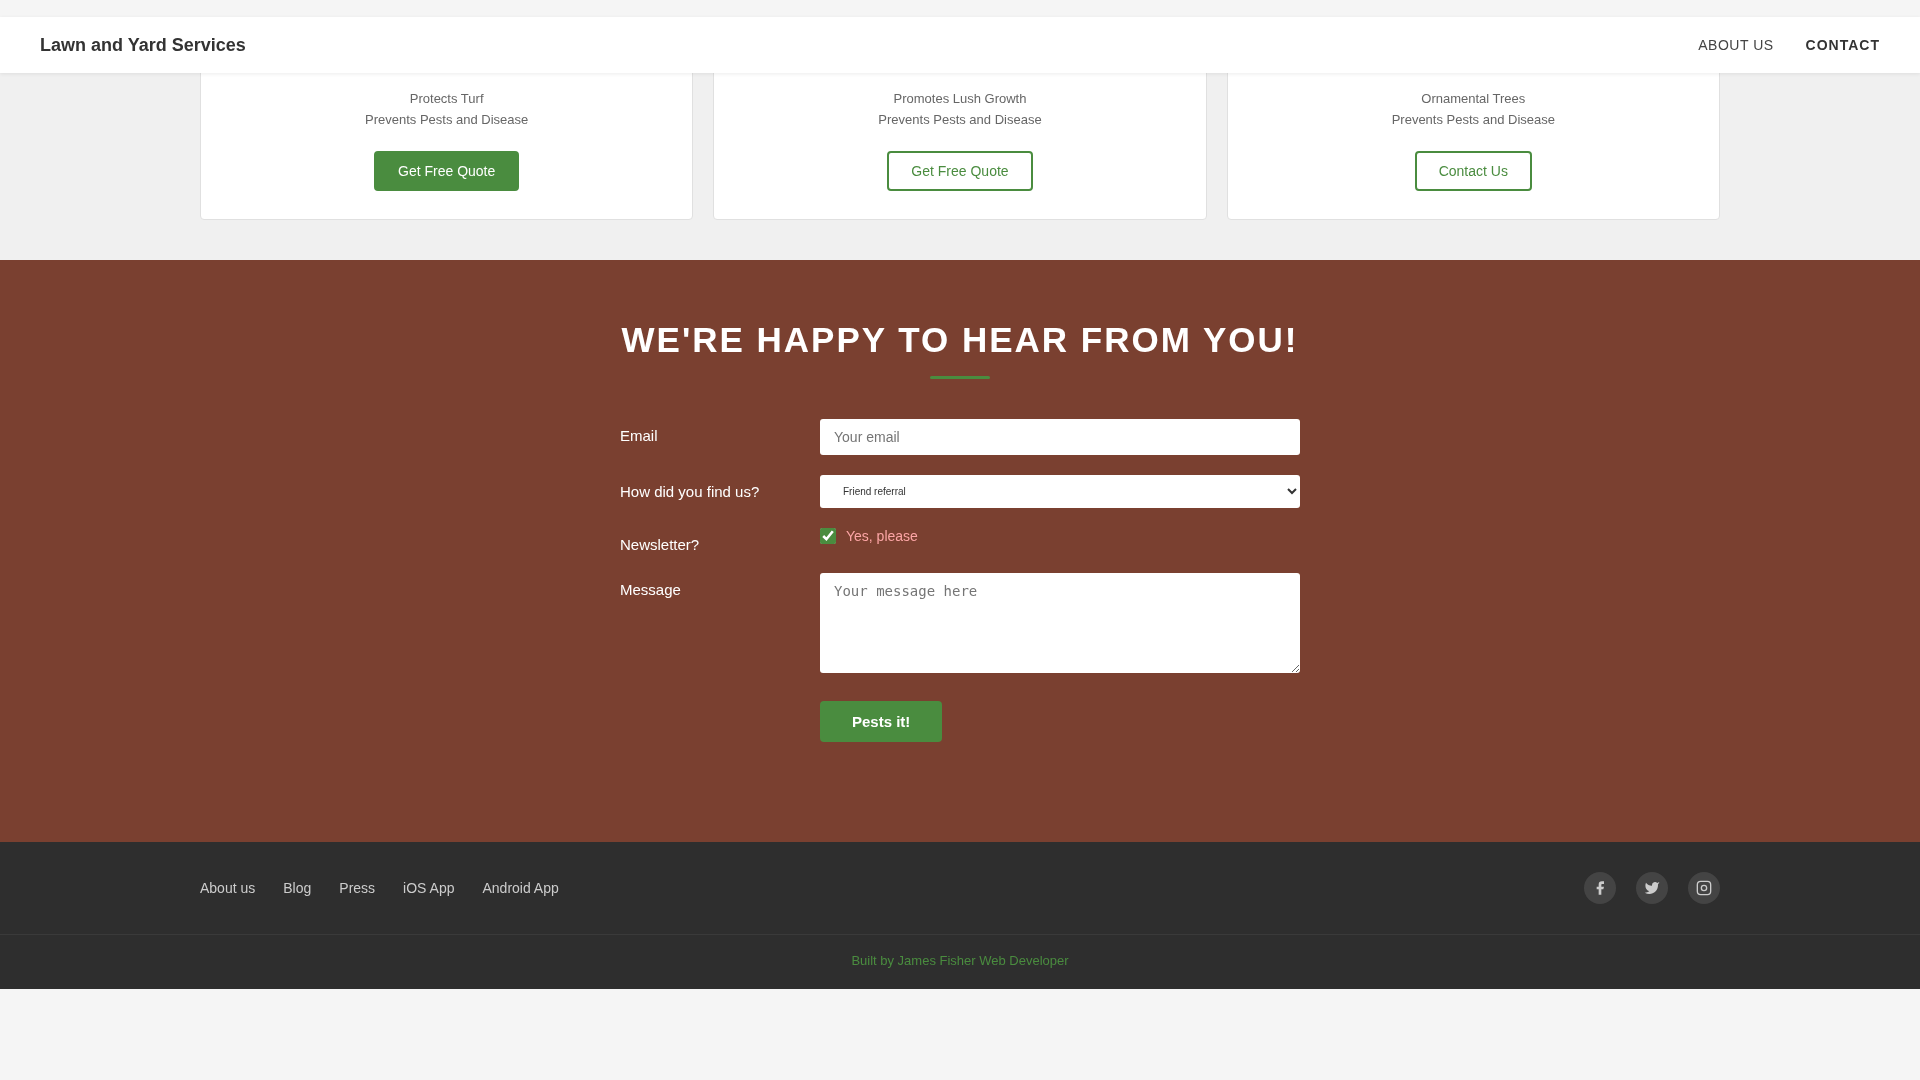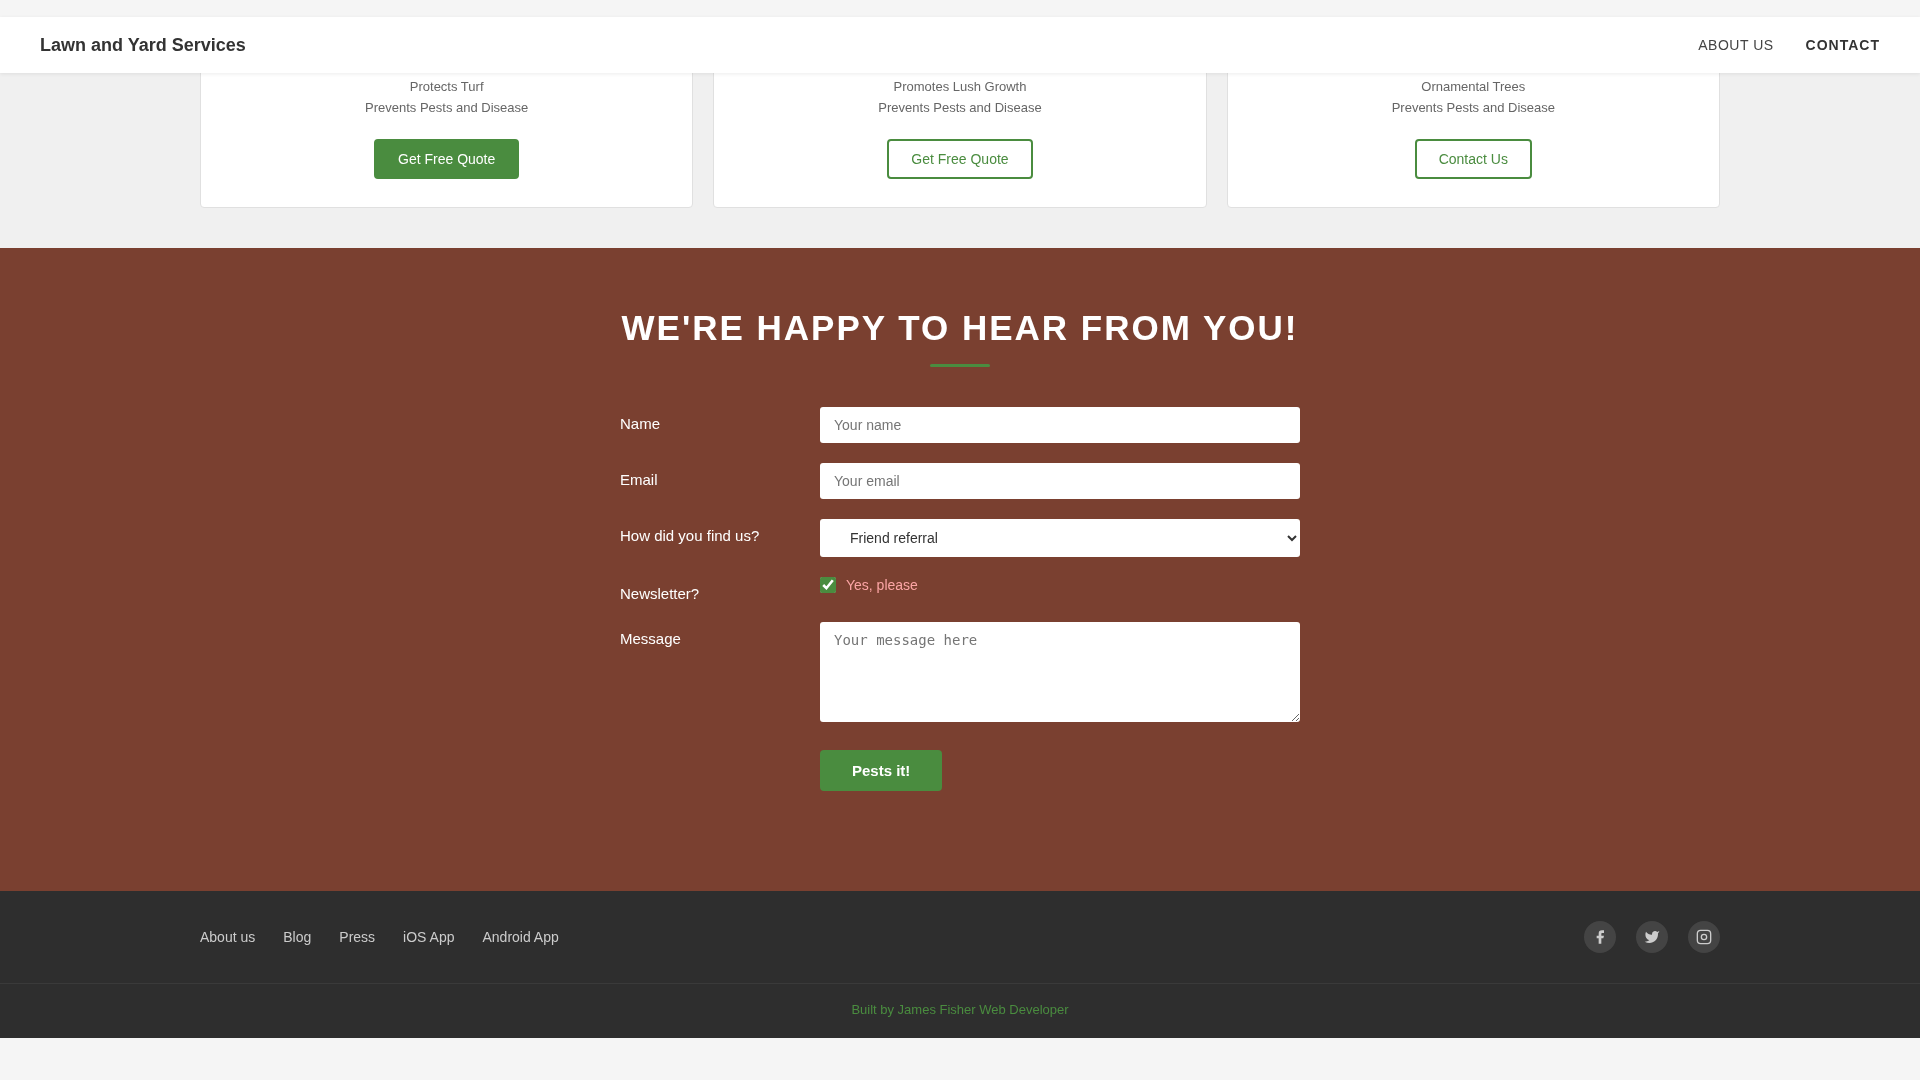--- a/index.html
+++ b/index.html
@@ -53,20 +53,21 @@
     .card {
       background: white;
       border: 1px solid #e0e0e0;
       border-radius: 4px;
       padding: 20px 24px 28px 24px;
       flex: 1;
       min-width: 0;
       display: flex;
       flex-direction: column;
       align-items: center;
+      margin-top: 12px;
     }
     .card-content {
       font-size: 13px;
       color: #666;
       text-align: center;
       margin-bottom: 20px;
       line-height: 1.6;
     }
     .card-btn {
       border: 2px solid #4a8c3f;
@@ -134,24 +135,24 @@
       padding: 10px 14px;
       border: none;
       border-radius: 3px;
       font-size: 14px;
       color: #333;
       background: white;
       outline: none;
     }
     .form-field select {
       width: 100%;
-      padding: 10px 26px;
+      padding: 10px 19px;
       border: none;
       border-radius: 3px;
-      font-size: 14px;
+      font-size: 10px;
       color: #333;
       background: white;
       outline: none;
       appearance: auto;
     }
     .form-field textarea {
       width: 100%;
       padding: 10px 14px;
       border: none;
       border-radius: 3px;
@@ -276,26 +277,20 @@
   </div>
 </section>
 
 <section class="contact-section">
   <h2 class="contact-heading">WE'RE HAPPY TO HEAR FROM YOU!</h2>
   <div class="heading-divider"></div>
 
   <div class="contact-form-wrapper">
     <form>
 
-      <div class="form-row">
-        <label class="form-label">Name</label>
-        <div class="form-field">
-          <input type="text" placeholder="Your name" style="">
-        </div>
-      </div>
 
       <div class="form-row">
         <label class="form-label">Email</label>
         <div class="form-field">
           <input type="email" placeholder="Your email" style="">
         </div>
       </div>
 
       <div class="form-row">
         <label class="form-label">How did you find us?</label>

